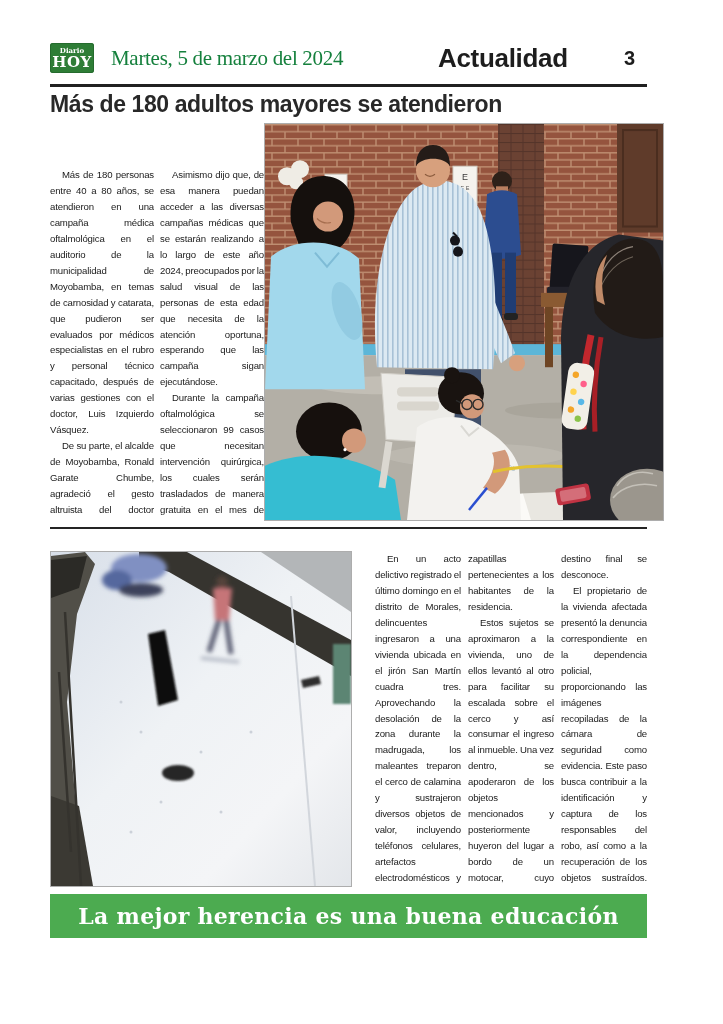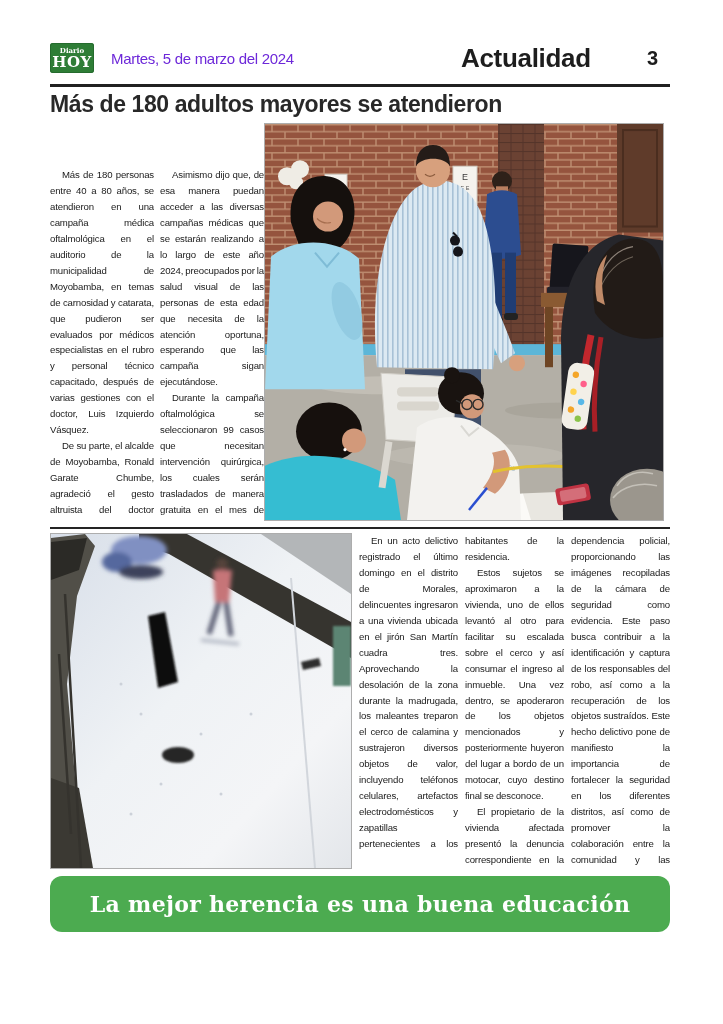--- a/index.html
+++ b/index.html
@@ -1,52 +1,52 @@
 <!DOCTYPE html>
 <html lang="es"><head>
 <meta charset="utf-8">
 <style>
   html,body{margin:0;padding:0;background:#fff;}
   .page{width:723px;height:1024px;background:#ffffff;overflow:hidden;position:relative;
         font-family:"Liberation Sans",sans-serif;color:#1a1a1a;
-        padding:0 53px 0 50px;box-sizing:border-box;}
+        padding:0 76px 0 50px;box-sizing:border-box;}
   
   .header{display:flex;align-items:center;margin-top:37px;height:42px;}
   .logo{width:44px;height:30px;background:#2e7d36;border-radius:3px;color:#fff;
         display:flex;flex-direction:column;align-items:center;justify-content:center;
         line-height:1;flex:none;box-shadow:0 0 0 1px #256b2e inset;}
   .logo-top{font-size:7px;font-weight:bold;font-family:"DejaVu Serif",serif;margin-bottom:1px;}
   .logo-main{font-size:15px;font-weight:bold;font-family:"DejaVu Serif",serif;letter-spacing:.5px;}
-  .date{margin-left:17px;font-size:15px;color:#6d28d9;letter-spacing:-.3px;}
+  .date{margin-left:17px;font-size:21px;color:#15803d;letter-spacing:-.3px;font-family:Liberation Serif, serif;}
   .section{margin-left:auto;font-size:26px;font-weight:bold;color:#1d1d1d;letter-spacing:-.3px;}
   .pagenum{margin-left:56px;margin-right:12px;font-size:20px;font-weight:bold;color:#1d1d1d;}
   .header-rule{border-top:3px solid #202020;margin-top:5px;}
   
   .headline{text-align:left;font-size:23px;line-height:25px;font-weight:bold;color:#282828;
             letter-spacing:-.4px;margin:5px 0 0;}
   .headline span{display:block;}
   
   .a1-body{display:flex;margin-top:6px;height:398px;}
   .a1-cols{width:214px;display:flex;column-gap:6px;flex:none;}
   .textcol{width:104px;overflow:hidden;margin-top:44px;}
   p.body{font-size:9.6px;line-height:15.95px;text-align:justify;text-indent:12px;margin:0;
          color:#1a1a1a;letter-spacing:-.15px;word-spacing:-.4px;hyphens:auto;-webkit-hyphens:auto;}
   figure.photo{border:1px solid #adadad;margin:0;flex:none;overflow:hidden;}
   .photo1{width:398px;height:396px;margin-left:6px;}
   .photo svg{display:block;width:100%;height:100%;}
   .section-rule{border-top:2.5px solid #242424;margin-top:6px;}
   
-  .a2-body{display:flex;margin-top:4px;height:336px;}
+  .a2-body{display:flex;margin-top:22px;height:336px;gap:16px;}
   .photo2{width:300px;height:334px;}
   .a2-cols{flex:1;margin-left:7px;column-count:3;column-gap:7px;column-fill:auto;
            height:336px;overflow:hidden;}
   
-  .banner{margin-top:7px;height:56px;background:#4cab50;color:#fff;display:flex;
+  .banner{margin-top:7px;height:44px;background:#4cab50;color:#fff;display:flex;
           align-items:center;justify-content:center;font-family:"DejaVu Serif",serif;
-          font-weight:bold;font-size:22px;letter-spacing:.3px;border-radius:12px;}
+          font-weight:bold;font-size:22px;letter-spacing:.3px;}
 </style>
 </head>
 <body>
 
 <div class="page">
 
   <div class="header">
     <div class="logo">
       <span class="logo-top">Diario</span>
       <span class="logo-main">HOY</span>

